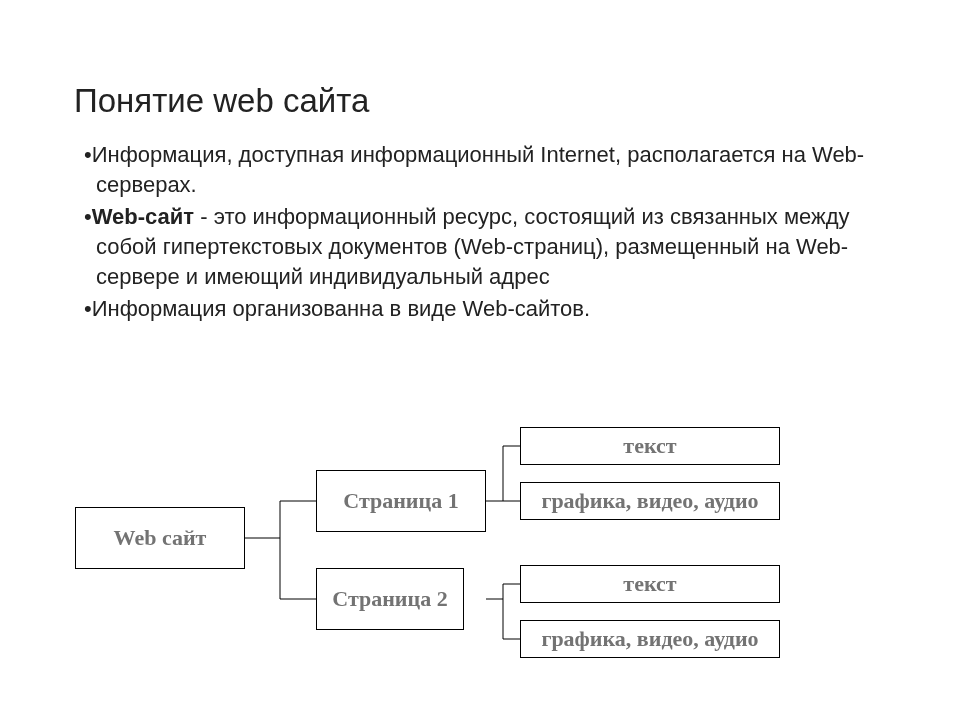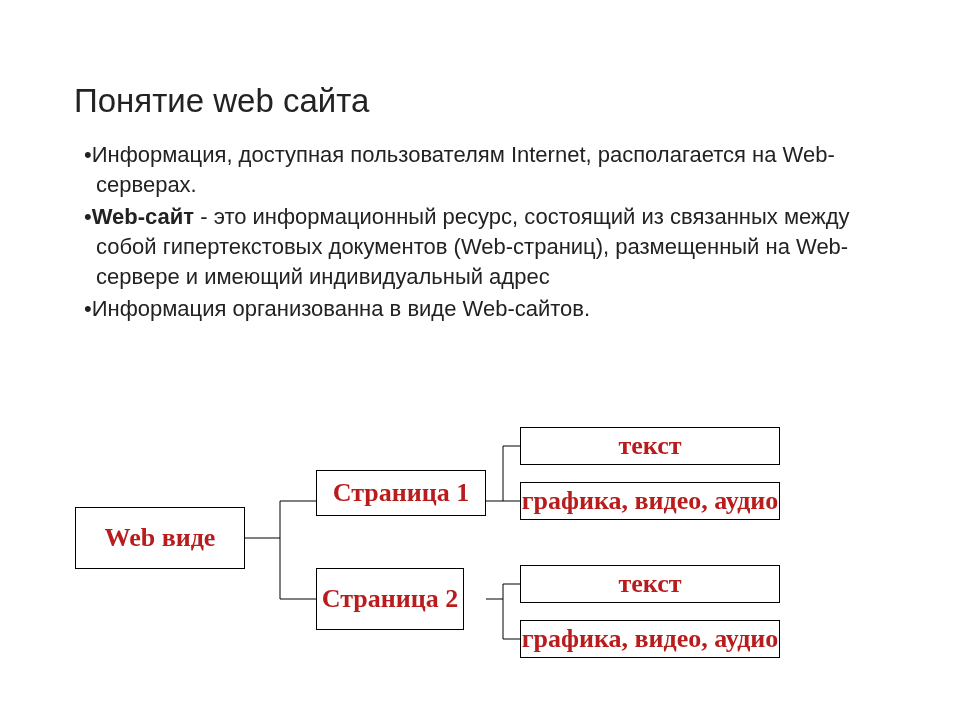--- a/index.html
+++ b/index.html
@@ -44,46 +44,46 @@
       pointer-events: none;
     }
     .box {
       position: absolute;
       border: 1px solid #000;
       background: #fff;
       display: flex;
       align-items: center;
       justify-content: center;
       font-weight: 700;
-      font-size: 26px;
+      font-size: 22px;
       font-family: "Times New Roman", Times, serif;
-      color: #b91c1c;
+      color: #737373;
     }
     .box.root { left: 75px; top: 507px; width: 170px; height: 62px; }
-    .box.page1 { left: 316px; top: 470px; width: 170px; height: 46px; }
+    .box.page1 { left: 316px; top: 470px; width: 170px; height: 62px; }
     .box.page2 { left: 316px; top: 568px; width: 148px; height: 62px; }
     .box.leaf  { width: 260px; height: 38px; }
     .box.leaf1 { left: 520px; top: 427px; }
     .box.leaf2 { left: 520px; top: 482px; }
     .box.leaf3 { left: 520px; top: 565px; }
     .box.leaf4 { left: 520px; top: 620px; }
 
     svg.connectors {
       position: absolute;
       left: 0; top: 0;
       width: 960px; height: 720px;
     }
   </style>
 </head>
 <body>
 
 <div class="slide">
   <h1 class="title">Понятие web сайта</h1>
   <div class="bullets">
-    <p class="bullet">Информация, доступная пользователям Internet, располагается на Web-серверах.</p>
+    <p class="bullet">Информация, доступная информационный Internet, располагается на Web-серверах.</p>
     <p class="bullet"><span class="strong">Web-сайт</span><span> - это информационный ресурс, состоящий из связанных между собой гипертекстовых документов (Web-страниц), размещенный на Web-сервере и имеющий индивидуальный адрес</span></p>
     <p class="bullet">Информация организованна в виде Web-сайтов.</p>
   </div>
 </div>
 
 <div class="diagram">
   <svg class="connectors">
 
     <line x1="245" y1="538" x2="280" y2="538" stroke="#000" stroke-width="1"></line>
     <line x1="280" y1="501" x2="280" y2="599" stroke="#000" stroke-width="1"></line>
@@ -94,20 +94,20 @@
     <line x1="503" y1="446" x2="503" y2="501" stroke="#000" stroke-width="1"></line>
     <line x1="503" y1="446" x2="520" y2="446" stroke="#000" stroke-width="1"></line>
     <line x1="503" y1="501" x2="520" y2="501" stroke="#000" stroke-width="1"></line>
 
     <line x1="486" y1="599" x2="503" y2="599" stroke="#000" stroke-width="1"></line>
     <line x1="503" y1="584" x2="503" y2="639" stroke="#000" stroke-width="1"></line>
     <line x1="503" y1="584" x2="520" y2="584" stroke="#000" stroke-width="1"></line>
     <line x1="503" y1="639" x2="520" y2="639" stroke="#000" stroke-width="1"></line>
   </svg>
 
-  <div class="box root">Web виде</div>
+  <div class="box root">Web сайт</div>
   <div class="box page1">Страница 1</div>
   <div class="box page2">Страница 2</div>
   <div class="box leaf leaf1">текст</div>
   <div class="box leaf leaf2">графика, видео, аудио</div>
   <div class="box leaf leaf3">текст</div>
   <div class="box leaf leaf4">графика, видео, аудио</div>
 </div>
 
 </body></html>

